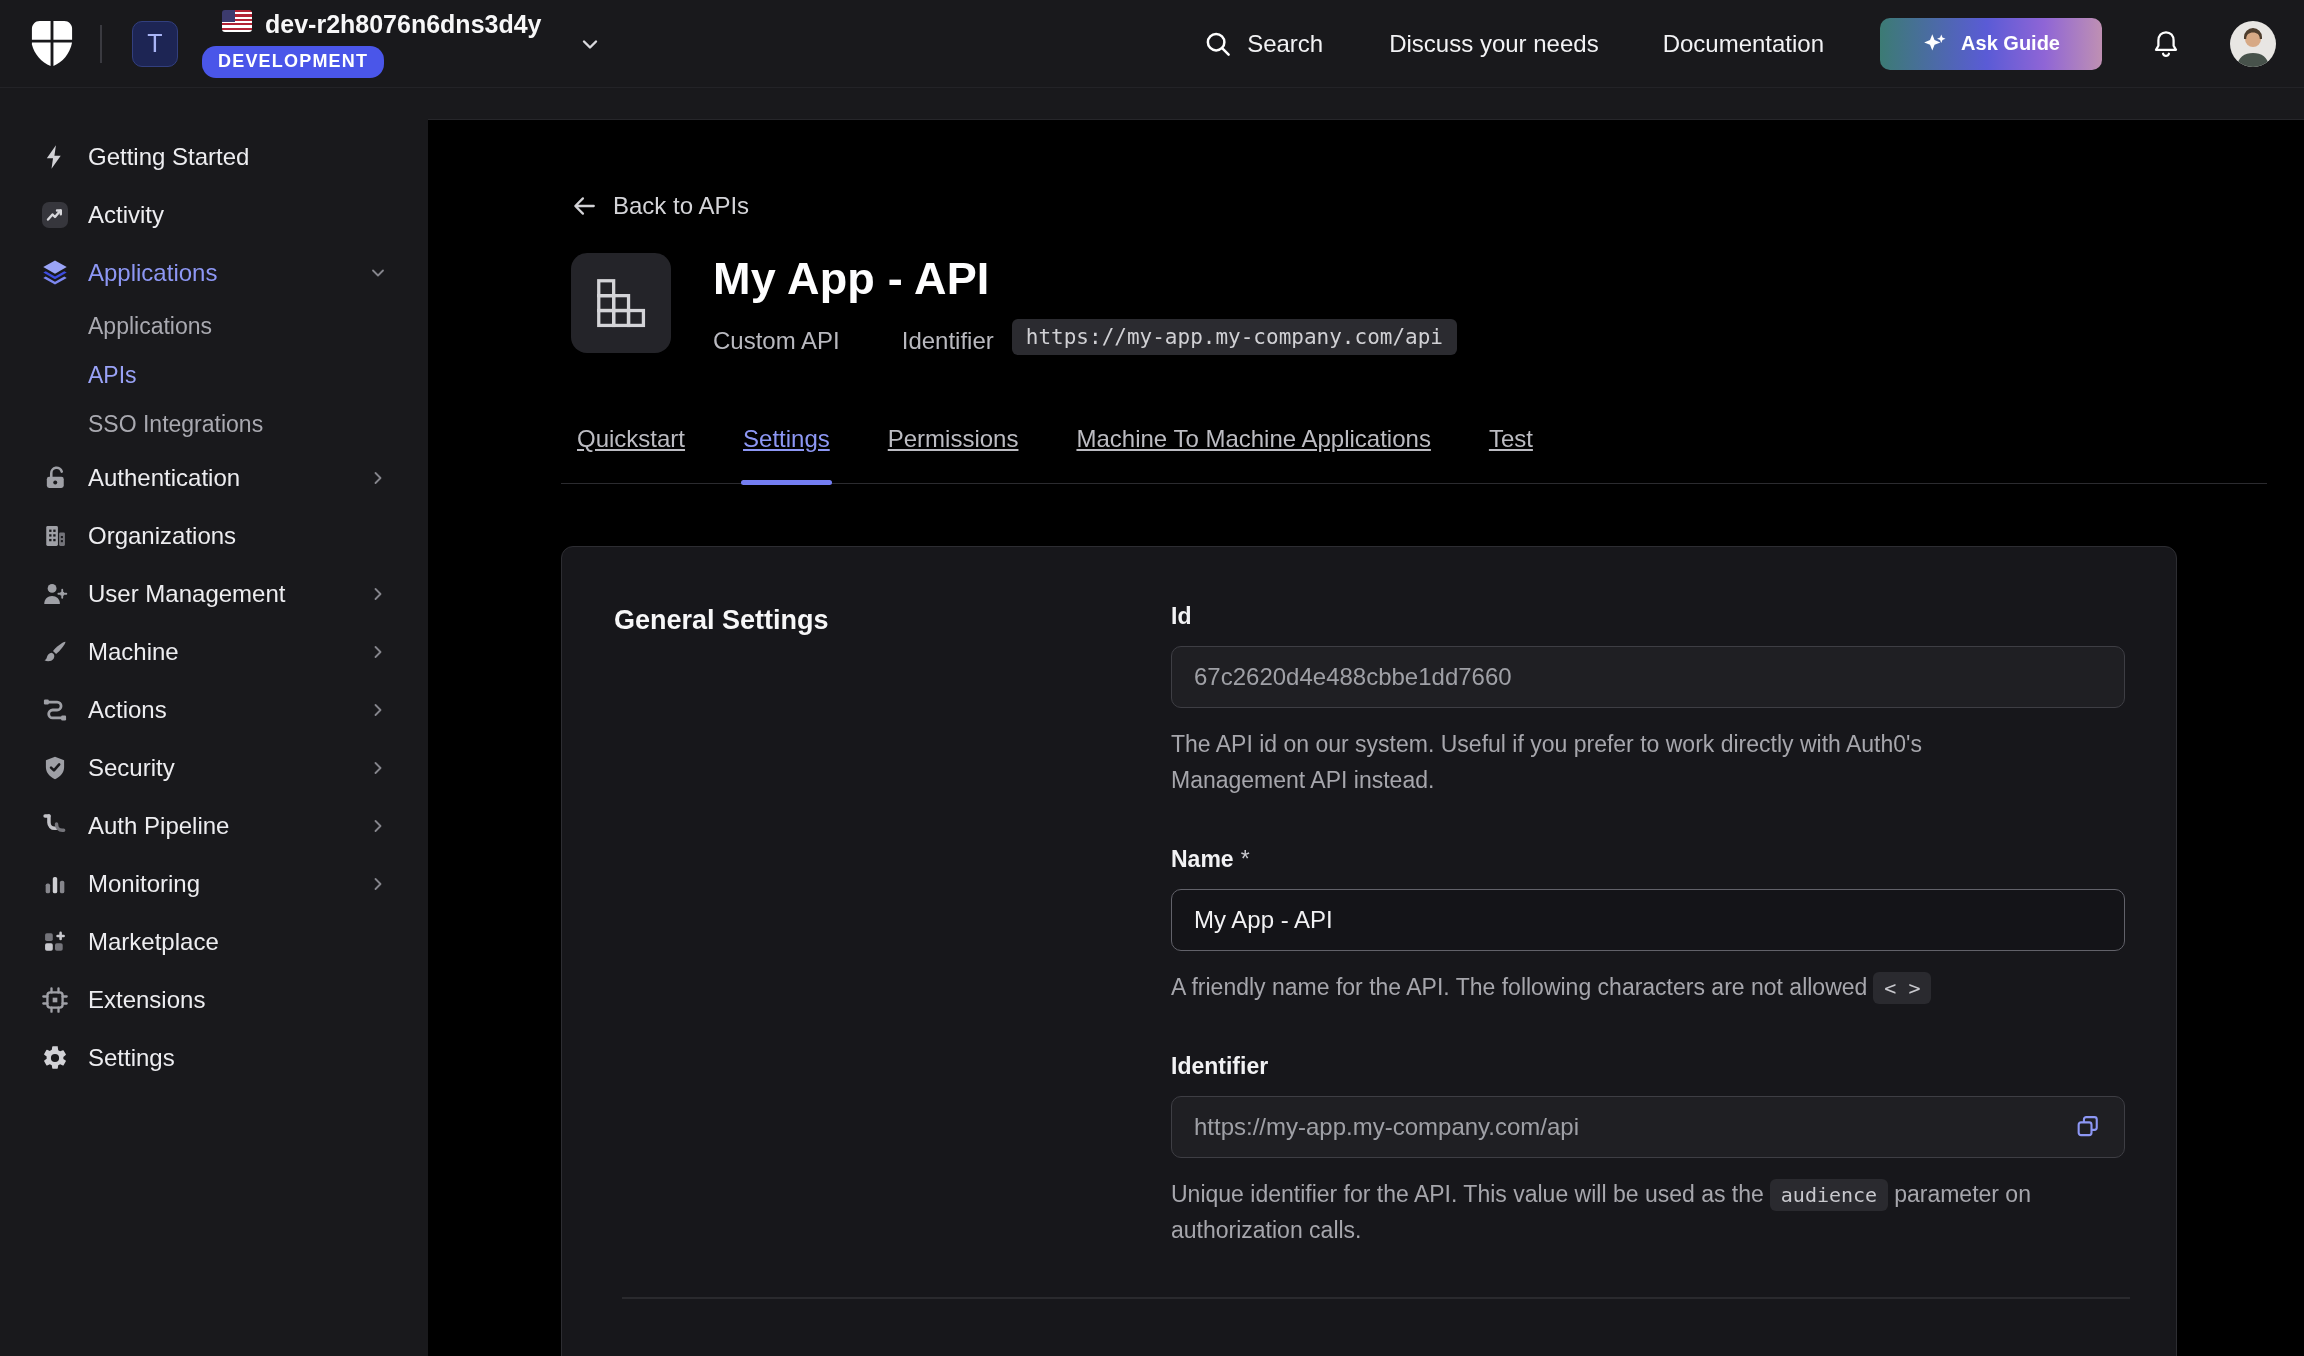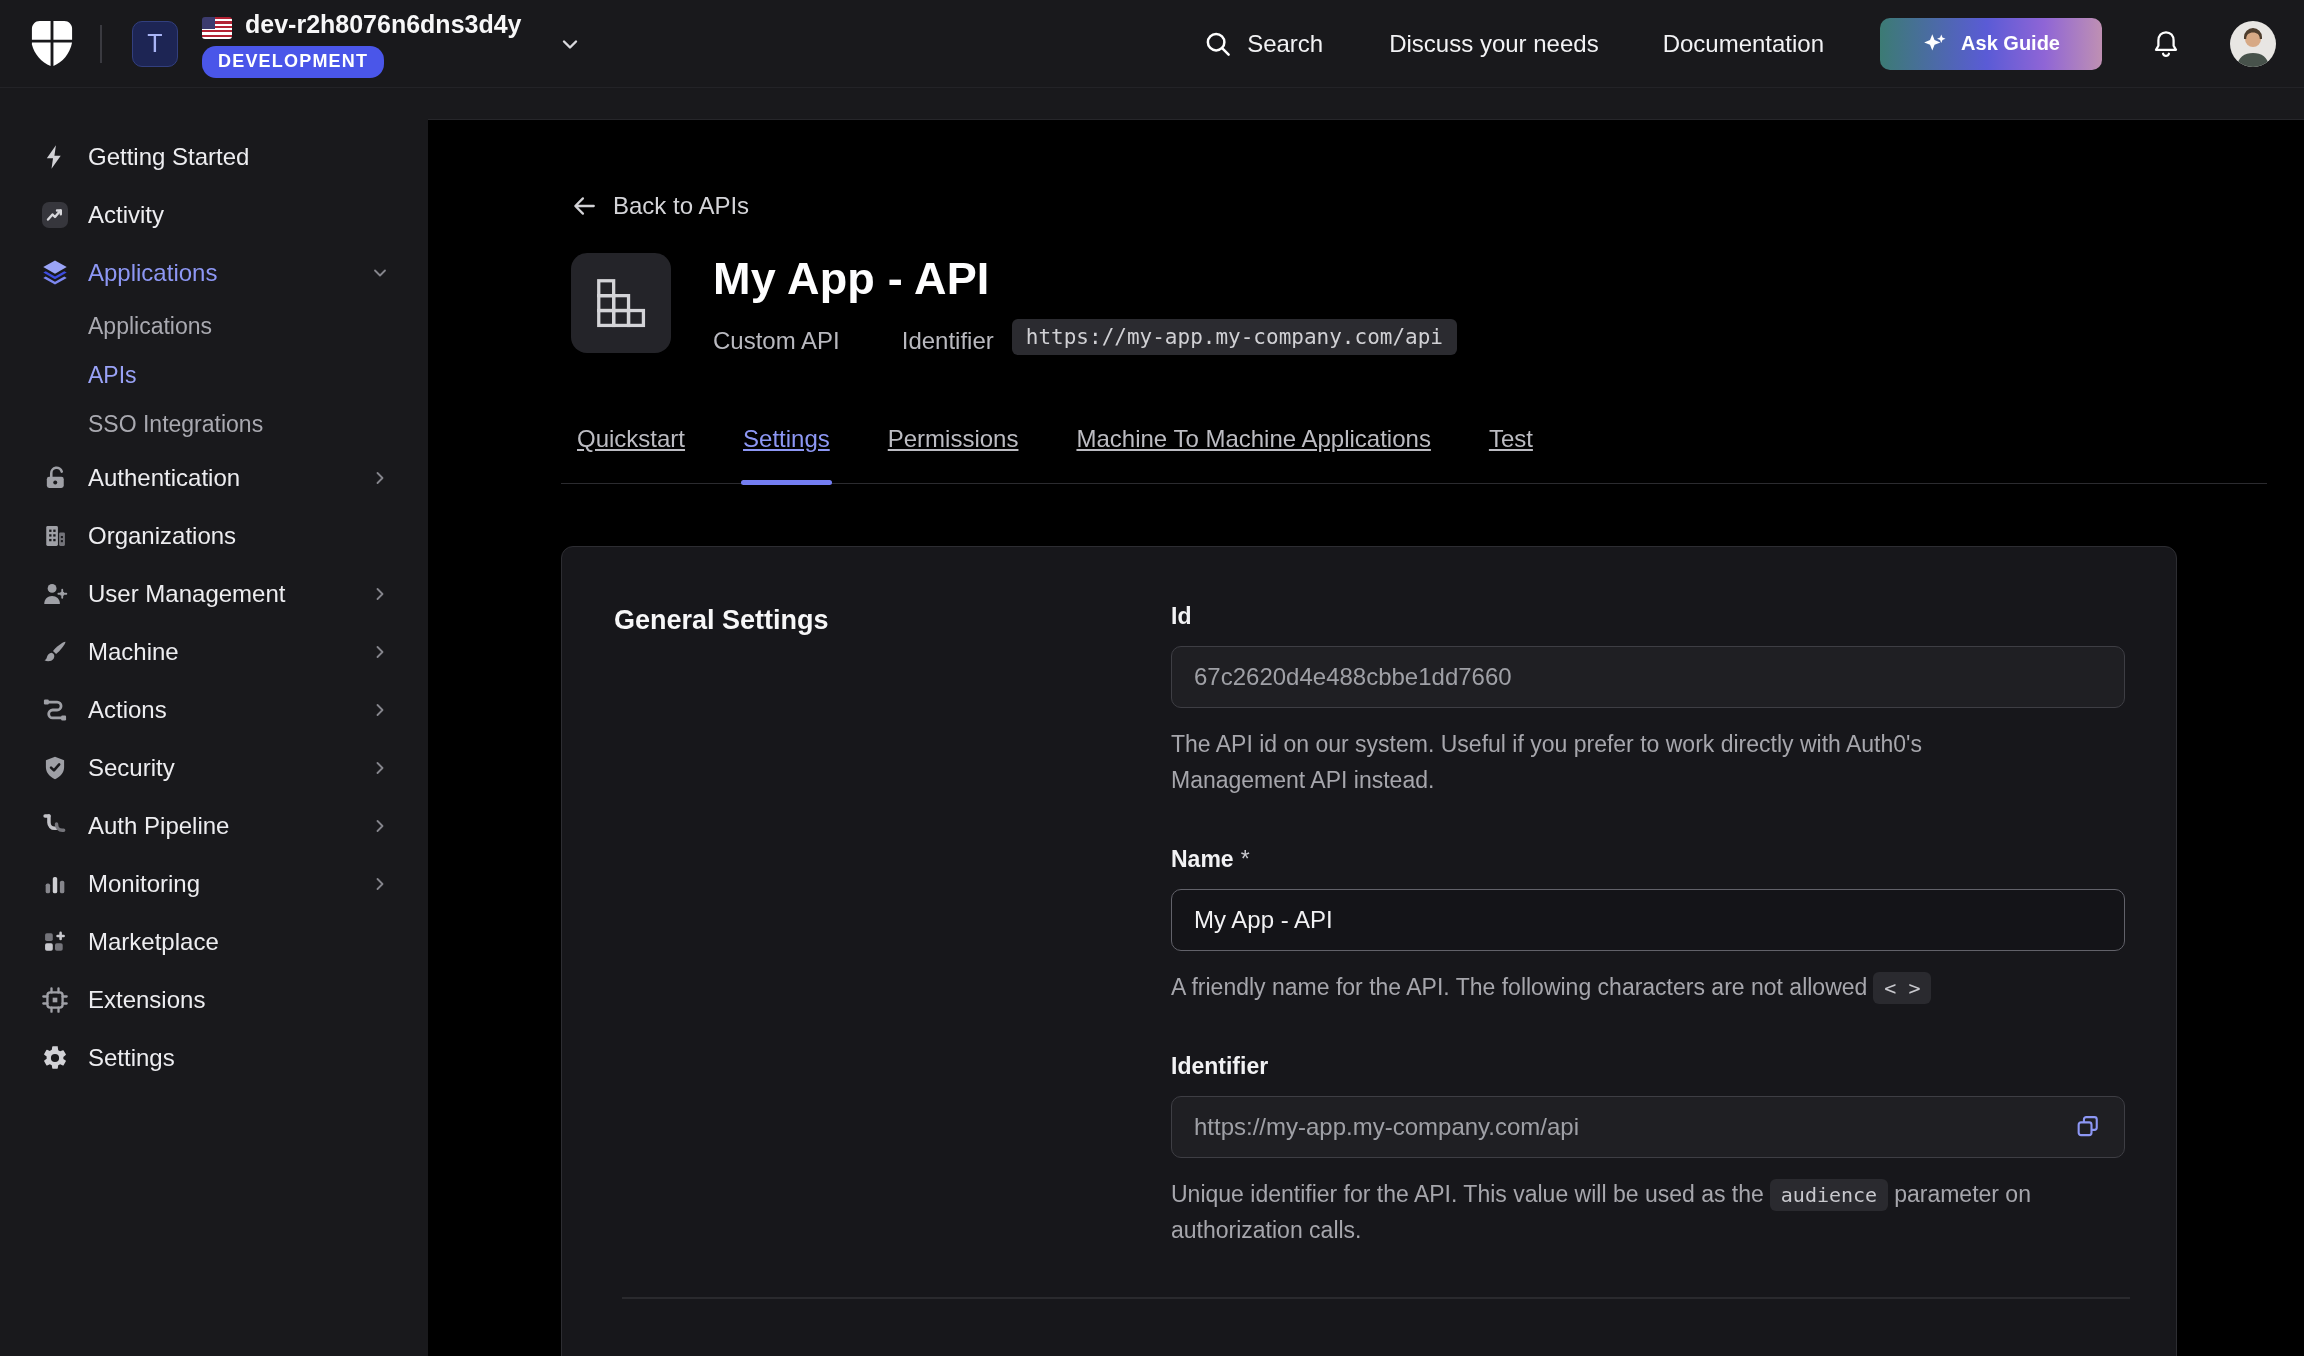--- a/index.html
+++ b/index.html
@@ -8,41 +8,41 @@
 
   
   .topbar { position:absolute; top:0; left:0; width:2304px; height:88px; background:#19191c;
             border-bottom:1px solid #232327; display:flex; align-items:center; padding:0 28px 0 30px; z-index:5; }
   .logo { display:flex; align-items:center; cursor:pointer; }
   .topbar-divider { width:2px; height:38px; background:#3a3a40; margin:0 30px 0 26px; }
   .tenant { display:flex; align-items:center; cursor:pointer; }
   .tenant-avatar { width:46px; height:46px; border-radius:10px; background:#1d2554; border:1px solid #323f7e;
                    color:#a9b5f6; font-size:25px; display:flex; align-items:center; justify-content:center; margin-right:24px; }
   .tenant-info { display:flex; flex-direction:column; gap:7px; }
-  .tenant-row { display:flex; align-items:flex-end; gap:13px; }
+  .tenant-row { display:flex; align-items:flex-start; gap:13px;margin-left:20px; }
   .flag { width:30px; height:22px; border-radius:3px; flex:none;
           background:
             linear-gradient(#3c3b6e,#3c3b6e) top left / 13px 12px no-repeat,
             repeating-linear-gradient(180deg,#b22234 0 2.2px,#ffffff 2.2px 4.4px); }
   .tenant-name { font-size:25px; font-weight:600; color:#f7f7f8; }
   .env-badge { align-self:flex-start; background:#4a56e9; color:#fff; font-size:18px; font-weight:700;
                letter-spacing:1.2px; padding:5px 16px 6px; border-radius:14px; }
   .tenant-chevron { margin-left:36px; display:flex; }
   .topbar-right { margin-left:auto; display:flex; align-items:center; }
   .topbar-link { display:flex; align-items:center; gap:14px; font-size:24px; font-weight:500; color:#f2f2f4; cursor:pointer; }
   .m-search { margin-right:66px; } .m-discuss { margin-right:64px; } .m-docs { margin-right:56px; }
   .ask-guide { height:52px; padding:0 42px; border-radius:10px; border:none; cursor:pointer;
                background:linear-gradient(90deg,#3c7b74 0%,#5a5bd6 48%,#8f65d6 74%,#bf90b3 100%);
                display:flex; align-items:center; gap:13px; color:#fff; font-size:20px; font-weight:600; margin-right:48px; }
   .bell { display:flex; margin-right:48px; cursor:pointer; }
   .avatar { width:46px; height:46px; border-radius:50%; overflow:hidden; cursor:pointer; flex:none; }
 
   
   .sidebar { position:absolute; top:88px; left:0; width:434px; bottom:0; background:#19191c;
-             border-right:4px solid #8b5cf6; padding-top:40px; }
+             border-right:6px solid #8b5cf6; padding-top:40px; }
   .nav-item { height:58px; display:flex; align-items:center; padding:0 40px 0 38px; cursor:pointer; }
   .nav-icon { width:34px; height:32px; margin-right:16px; display:flex; align-items:center; justify-content:center; flex:none; }
   .nav-label { font-size:24px; font-weight:500; color:#ededf0; white-space:nowrap; }
   .nav-item.active .nav-label { color:#8d97f4; }
   .nav-chevron { margin-left:auto; display:flex; }
   .nav-sub-item { height:49px; display:flex; align-items:center; padding-left:88px; font-size:23px; color:#a9a9b0; cursor:pointer; }
   .nav-sub-item.active { color:#99a2f6; }
 
   
   .main { position:absolute; top:88px; left:428px; right:0; bottom:0; background:#000000; }

